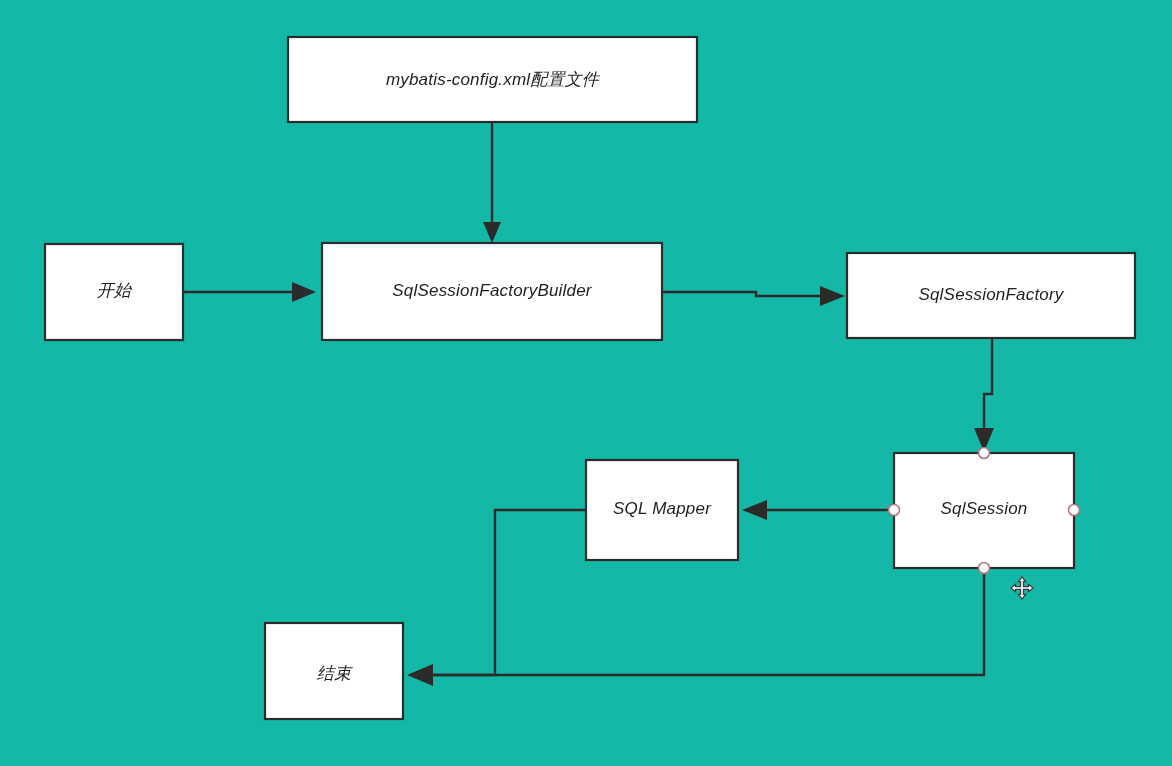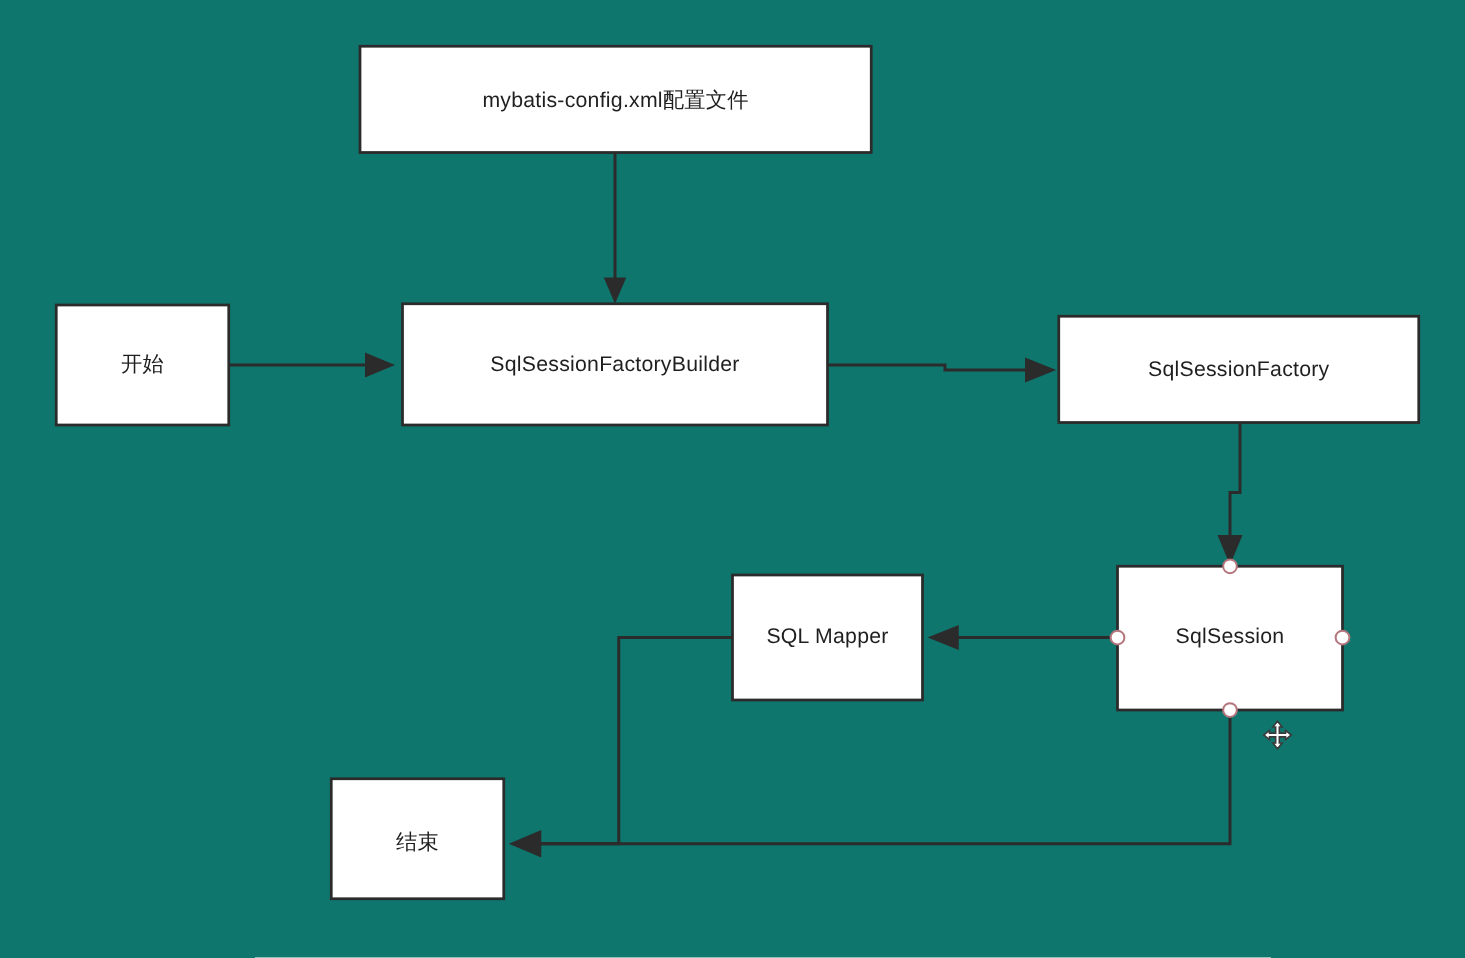--- a/index.html
+++ b/index.html
@@ -10,21 +10,22 @@
   body {
     width: 1172px;
     height: 766px;
     overflow: hidden;
     font-family: "Liberation Sans", "DejaVu Sans", sans-serif;
   }
   #canvas {
     position: relative;
     width: 1172px;
     height: 766px;
-    background: #0f766e;
+    background: #14b8a6;
+    font-style: italic;
   }
   svg#diagram {
     position: absolute;
     left: 0;
     top: 0;
     width: 1172px;
     height: 766px;
     display: block;
   }
   .node-rect {

